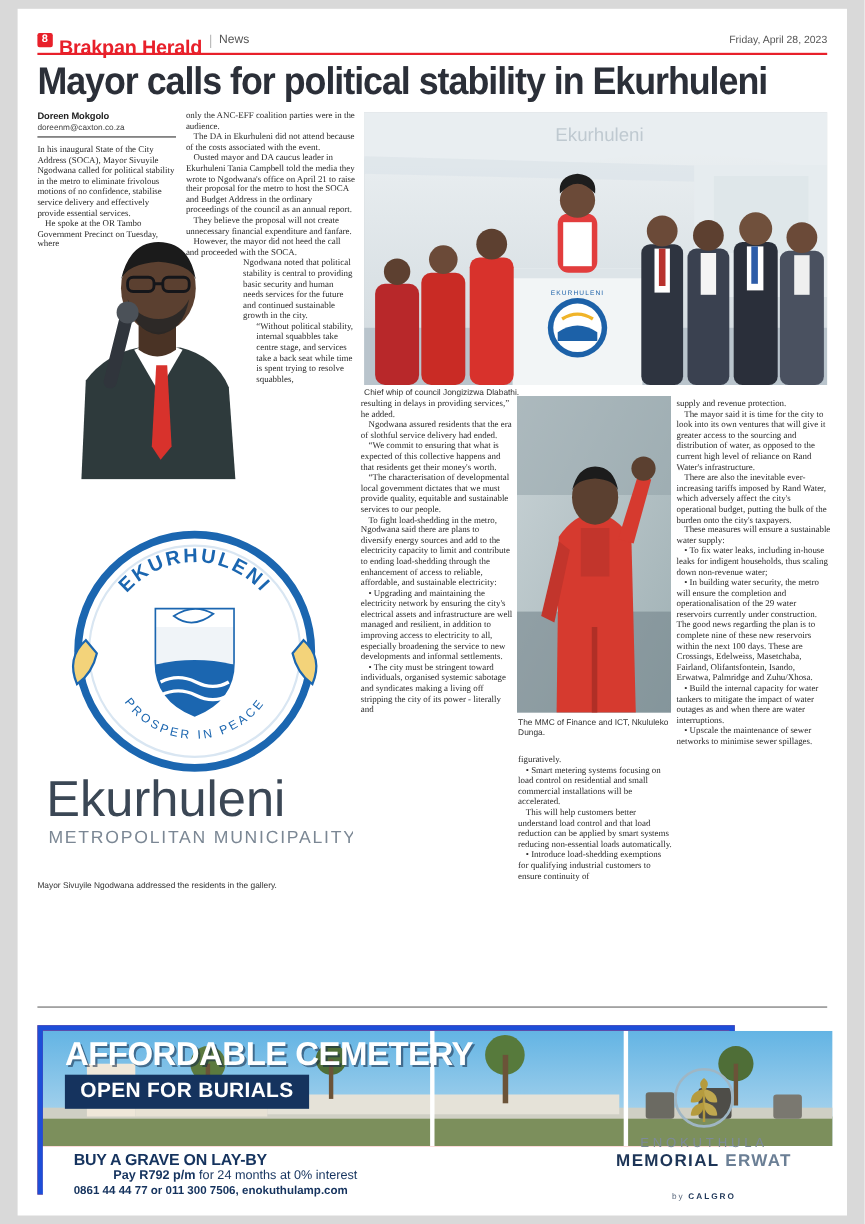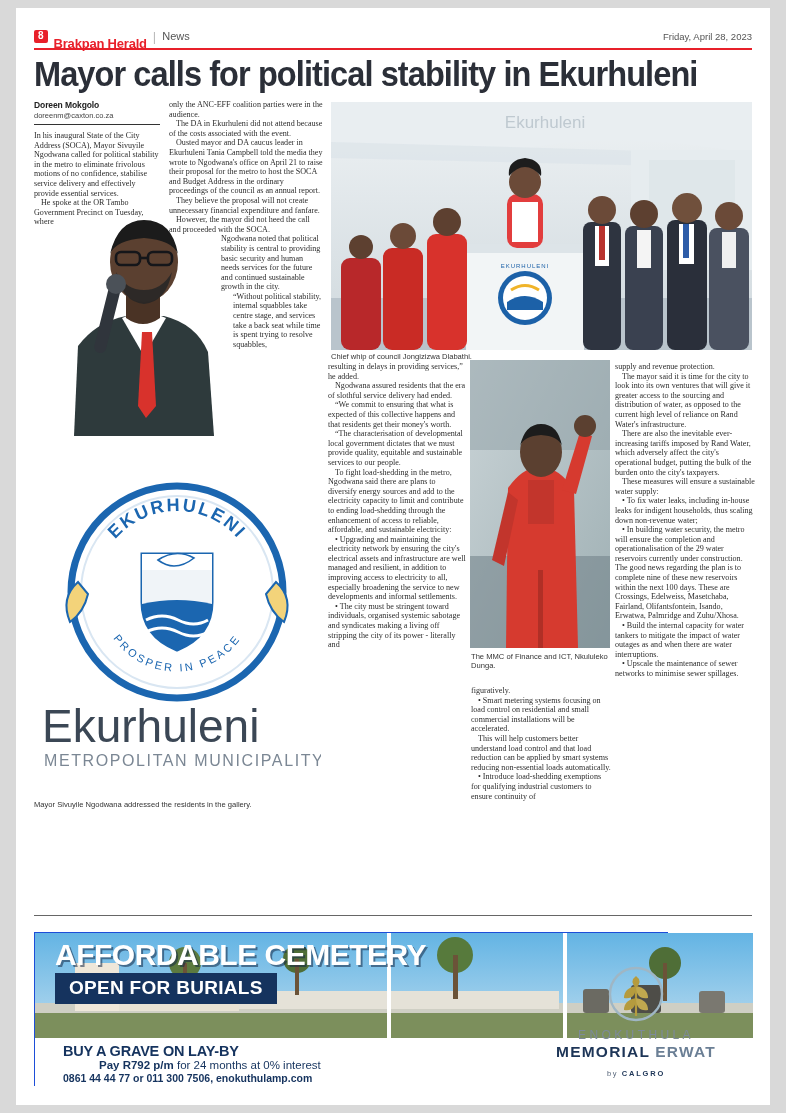--- a/index.html
+++ b/index.html
@@ -21,21 +21,21 @@
   .masthead {
     position: absolute; left: 18px; top: 18px; right: 18px; height: 28px;
   }
   .mast-row { display:flex; align-items:center; height: 20px; }
   .page-num {
     background:#e8202a; color:#fff; font-weight:bold; font-size:10px;
     padding: 1px 4px 2px 4px; border-radius:2px; line-height:1;
     margin-right:6px;
   }
   .mast-title {
-    color:#e8202a; font-weight:bold; font-size:13px; letter-spacing:-0.2px;margin-top:14px;
+    color:#e8202a; font-weight:bold; font-size:18px; letter-spacing:-0.2px;margin-top:14px;
   }
   .mast-div { color:#bbb; margin:0 6px; font-size:13px; }
   .mast-section { color:#555; font-size:11px; }
   .mast-date { margin-left:auto; color:#555; font-size:9.5px; }
   .mast-rule {
     position:absolute; left:0; right:0; top:22px; height:2px; background:#e8202a;
   }
 
   
   .headline {
@@ -107,21 +107,21 @@
   .c4 { position:absolute; left:437px; top:262px; width:140px; }
   .c5 { position:absolute; left:581px; top:262px; width:140px; }
 
   .rule-bottom {
     position:absolute; left:0; top:815px; width:718px; border-top:1px solid #666;
   }
 
   
   .ad {
     position:absolute; left:18px; top:924px; width:634px; height:154px;
-    background:#ef4444; border:1px solid #1d4ed8;
+    background:#ef4444; border:5px solid #1d4ed8;
   }
   .ad-photo {
     position:absolute; left:0; top:0; width:718px; height:105px; overflow:hidden;
   }
   .ad-title {
     position:absolute; left:20px; top:5px;
     font-size:30px; font-weight:bold; color:#fff;
     letter-spacing:-0.5px;
     text-shadow: 2px 2px 0 rgba(20,40,70,.55);
     font-family:"Liberation Sans", sans-serif;
@@ -136,21 +136,21 @@
   }
   .ad-bottom { position:absolute; left:0; top:105px; width:718px; height:48px; background:#fff; }
   .ad-cta1 { position:absolute; left:28px; top:5px; font-size:14.5px; font-weight:bold; color:#15335e; letter-spacing:-0.2px;}
   .ad-cta2 { position:absolute; left:28px; top:21px; font-size:11.5px; color:#15335e;padding-left:36px;}
   .ad-cta2 b { font-weight:bold; }
   .ad-cta3 { position:absolute; left:28px; top:34px; font-size:10.5px; font-weight:bold; color:#15335e;}
   .ad-logo { position:absolute; right:12px; top:-72px; width:210px; text-align:center; }
   .logo-name1 { font-size:12px; color:#7d8a99; letter-spacing:3.4px; font-family:"Liberation Sans", sans-serif;}
   .logo-name2 { font-size:15.5px; color:#1d3557; font-weight:bold; letter-spacing:1.2px; margin-top:1px;}
   .logo-name2 .light { color:#6b7f95; font-weight:bold; }
-  .logo-by { font-size:7.5px; color:#56657a; letter-spacing:1.6px; margin-top:8px;}
+  .logo-by { font-size:7.5px; color:#56657a; letter-spacing:1.6px; margin-top:18px;}
   .logo-by b { color:#1d3557; letter-spacing:1.8px; }
 
   
   .ph-svg { display:block; width:100%; height:100%; }
 </style>
 </head>
 <body>
 
 <div class="page">
 

